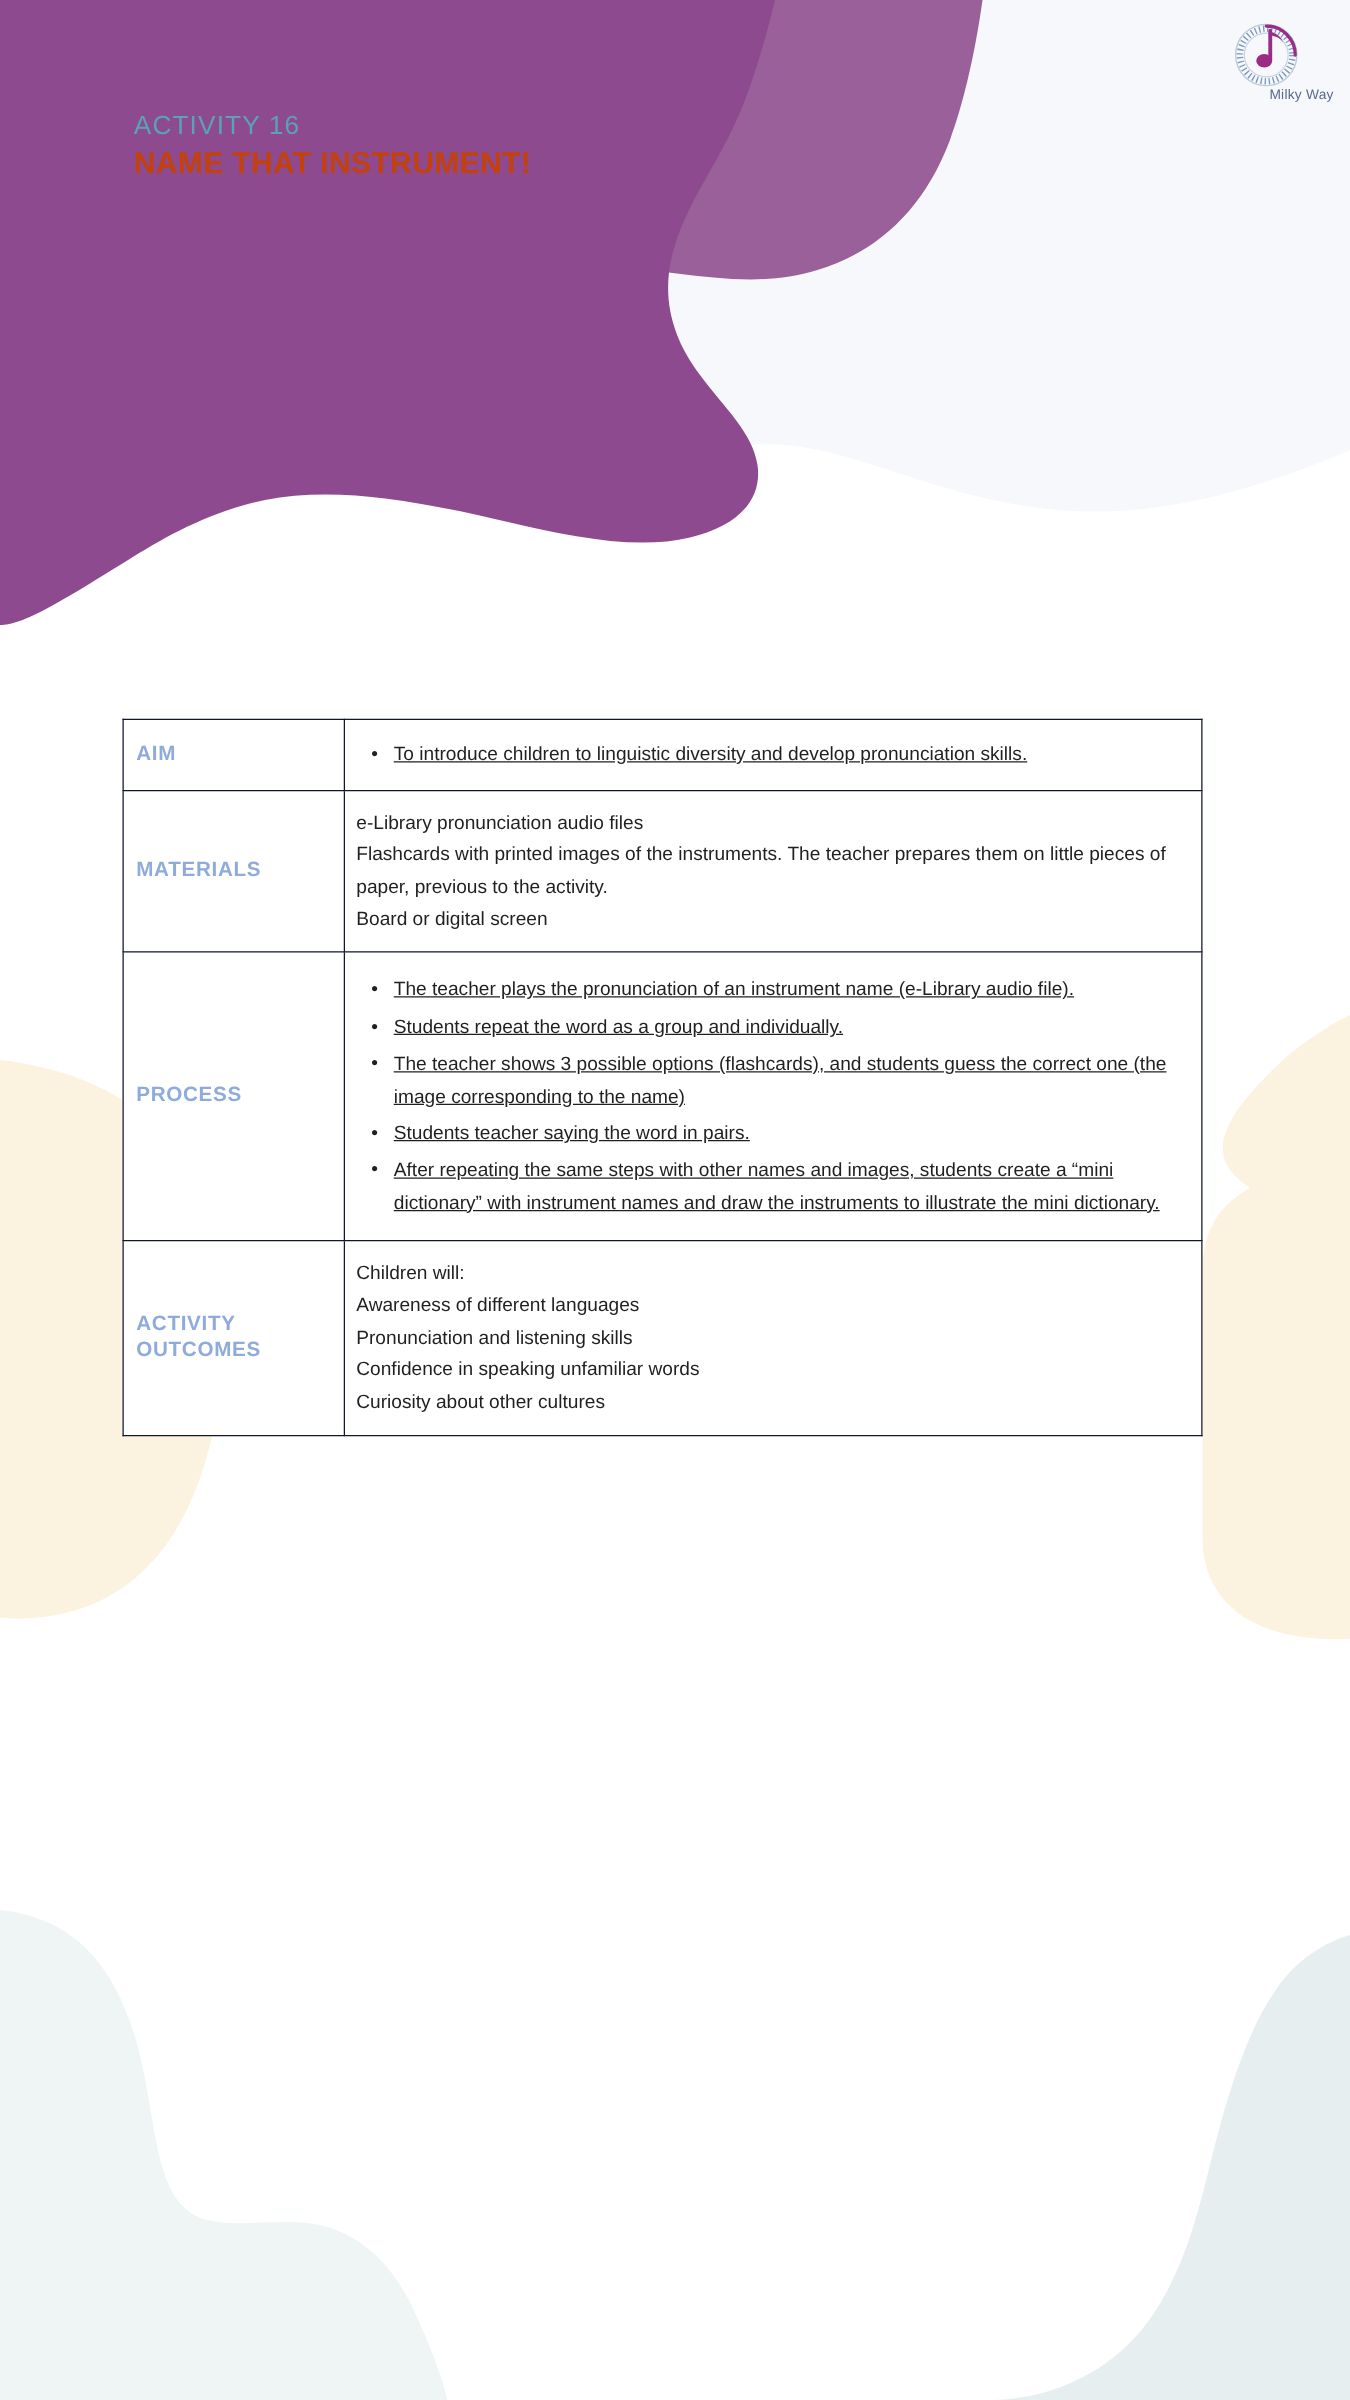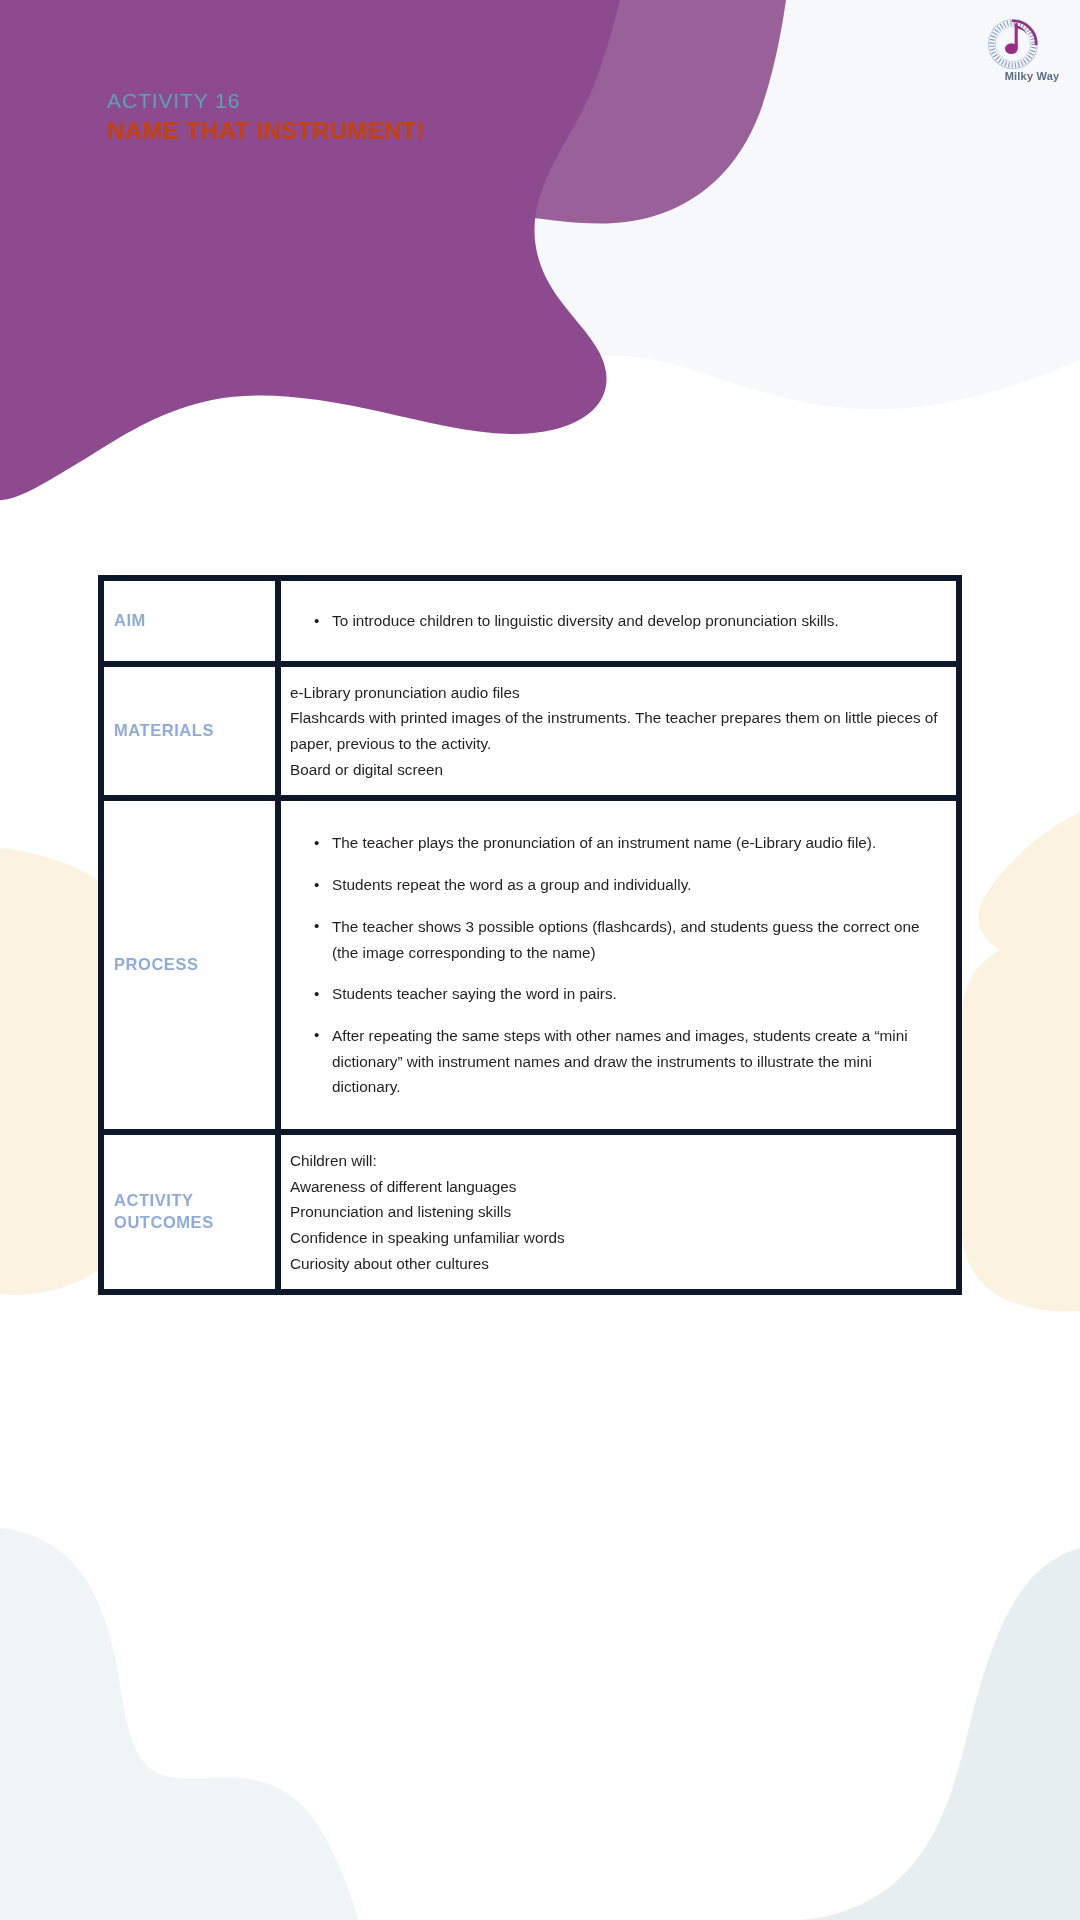--- a/index.html
+++ b/index.html
@@ -49,46 +49,46 @@
 
   
   .logo {
     position:absolute;
     left:975px; top:16px;
     width:92px; height:78px;
     z-index:30;
   }
   .logo-mark { position:absolute; left:8px; top:0; width:62px; height:56px; }
   .logo-word {
-    position:absolute; left:11px; top:54px;
+    position:absolute; left:0; top:54px;
     width:92px;
-    text-align:center;
+    text-align:right;
     font-size:11px;
     color:#5C6B8A;
     letter-spacing:0.2px;
-    font-weight:700;
+    font-weight:400;
     white-space:nowrap;
   }
 
   
   .sheet {
     position:absolute;
     left:98px; top:575px;
     width:864px;
     z-index:15;
     background:transparent;
   }
   table.activity {
     width:864px;
     border-collapse:collapse;
     table-layout:fixed;
     background:#ffffff;
   }
   table.activity td {
-    border:6px solid #0f172a;
+    border:1px solid #0f172a;
     vertical-align:middle;
     background:#ffffff;
   }
   td.lbl {
     width:177px;
     padding:10px 0 10px 10px;
     color:#8FABDC;
     font-weight:700;
     font-size:16.5px;
     letter-spacing:0.55px;
@@ -103,21 +103,22 @@
     vertical-align:middle;
   }
   td.val.tight { padding-top:11px; padding-bottom:11px; }
   ul.b {
     list-style:none;
     margin:0; padding:0;
   }
   ul.b > li {
     position:relative;
     padding-left:26px;
-    margin:16px;
+    margin:4px;
+    text-decoration:underline;
   }
   ul.b > li::before {
     content:"\2022";
     position:absolute;
     left:8px; top:-0.5px;
     font-size:15.3px;
     line-height:1.68;
     color:#221F20;
   }
   .plain-lines > div { }

